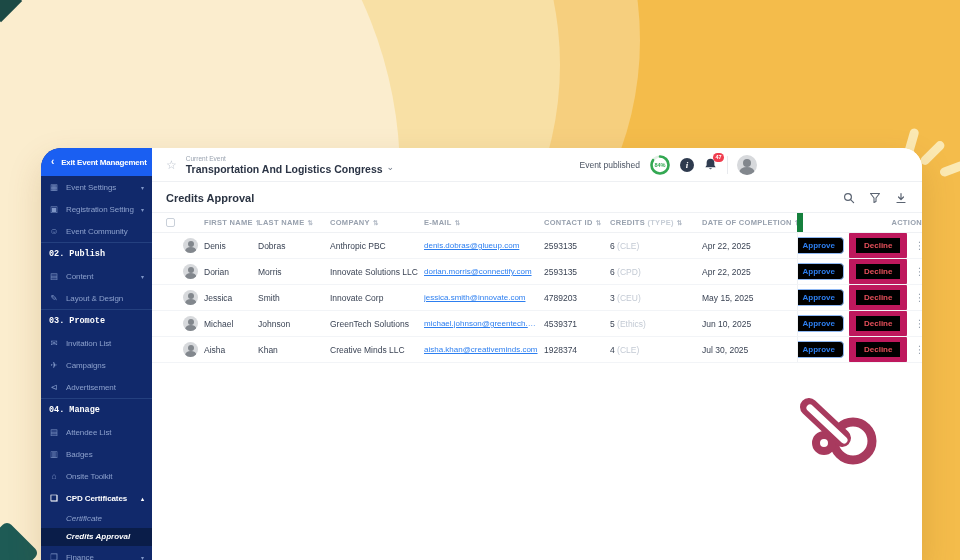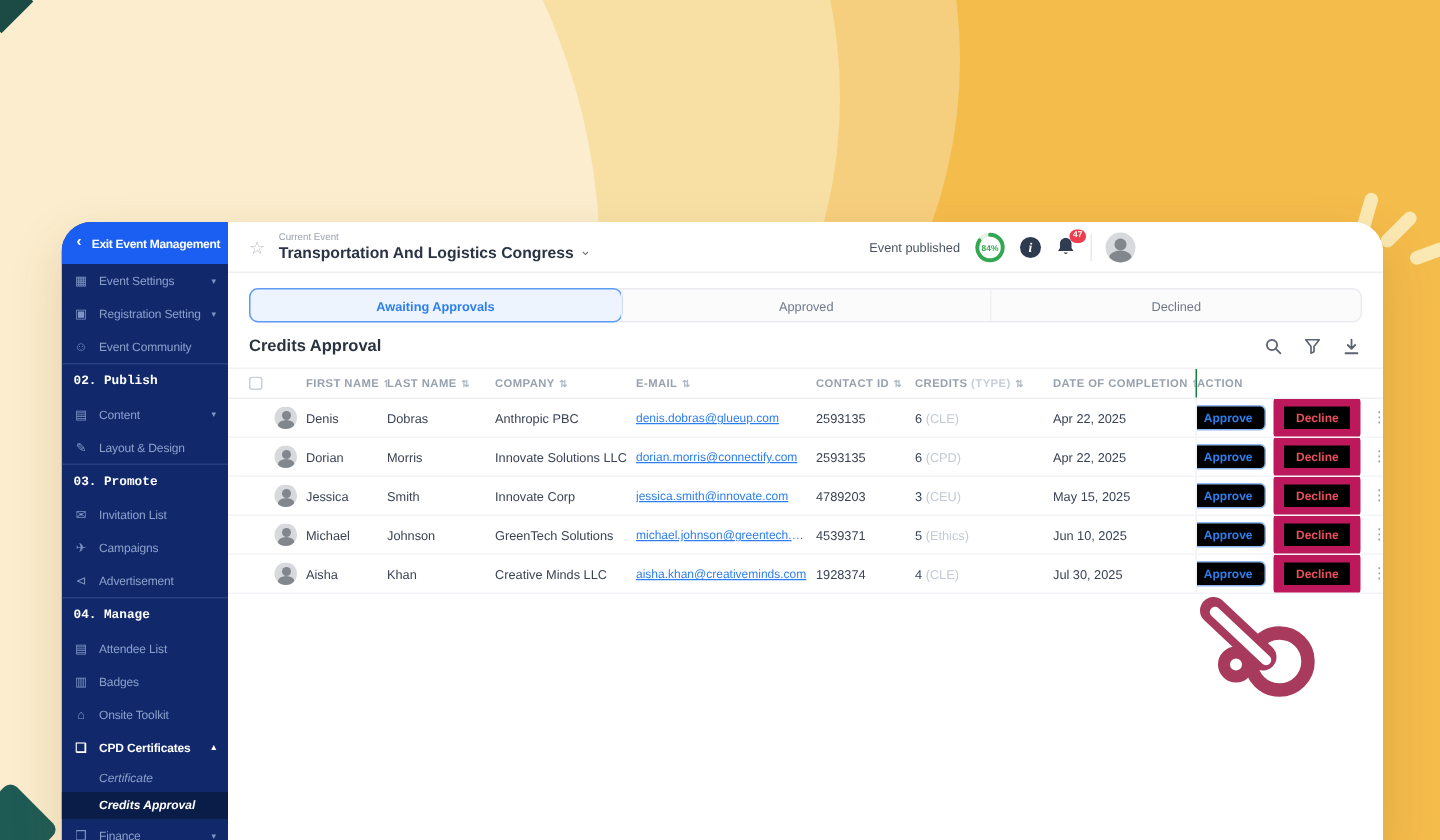--- a/index.html
+++ b/index.html
@@ -101,21 +101,21 @@
     display:grid;
     grid-template-columns:44px 54px 72px 94px 120px 66px 92px 95px minmax(0,1fr);
     align-items:center; padding-left:8px;
   }
   .thead { height:21px; border-top:1px solid #EFF1F4; border-bottom:1px solid #EFF1F4; }
   .hcell { font-size:7.5px; font-weight:bold; color:#98A1AE; letter-spacing:0.3px; white-space:nowrap; overflow:hidden; }
   .hsub { color:#C6CDD6; font-weight:bold; }
   .sort { font-size:6.5px; color:#B0B8C4; margin-left:3px; }
   .c-check { display:flex; align-items:center; padding-left:6px; }
   .checkbox { width:9px; height:9px; border:1px solid #C9D0D9; border-radius:2px; background:#fff; display:inline-block; }
-  .c-action-h { text-align:center; border-left:1px solid #15803d; height:100%; display:flex; align-items:center; justify-content:flex-start; }
+  .c-action-h { text-align:center; border-left:6px solid #15803d; height:100%; display:flex; align-items:center; justify-content:flex-end; }
   .trow { height:26px; border-bottom:1px solid #F2F4F7; font-size:8.5px; color:#3A4354; }
   .cell { white-space:nowrap; overflow:hidden; text-overflow:ellipsis; padding-right:5px; }
   .c-ava { display:flex; justify-content:flex-end; padding-right:6px; }
   .email { color:#2D7FF0; font-size:8px;text-decoration:underline; }
   .ctype { color:#C3CAD4; }
   .c-action { border-left:1px solid #EFF1F4; height:100%; display:flex; align-items:center; justify-content:center; gap:5px; padding-right:0; }
   .btn {
     font-family:"Liberation Sans", sans-serif; font-size:8px; font-weight:bold;
     background:#000000; border-radius:4px; padding:2.5px 8px; line-height:1.2; cursor:pointer;
   }
@@ -244,25 +244,20 @@
             <path d="M7 1.6c-2.2 0-3.6 1.5-3.6 3.6v2.6L2.2 9.6h9.6l-1.2-1.8V5.2C10.6 3.1 9.2 1.6 7 1.6z" fill="#303C50"></path>
             <path d="M5.7 10.6a1.4 1.4 0 0 0 2.6 0z" fill="#303C50"></path>
           </svg>
           <span class="badge">47</span>
         </span>
         <span class="vdiv"></span>
         <span class="avatar lg"></span>
       </div>
     </div>
 
-    <div class="tabstrip">
-      <div class="tab active">Awaiting Approvals</div>
-      <div class="tab">Approved</div>
-      <div class="tab">Declined</div>
-    </div>
 
     <div class="section-row">
       <span class="sec-title">Credits Approval</span>
       <span class="tools">
         <svg width="12" height="12" viewBox="0 0 12 12">
           <circle cx="5" cy="5" r="3.4" fill="none" stroke="currentColor" stroke-width="1.2"></circle>
           <line x1="7.6" y1="7.6" x2="10.6" y2="10.6" stroke="currentColor" stroke-width="1.2" stroke-linecap="round"></line>
         </svg>
         <svg width="12" height="12" viewBox="0 0 12 12">
           <path d="M1.5 1.5h9L7 6v3.5L5 10.5V6z" fill="none" stroke="currentColor" stroke-width="1.1" stroke-linejoin="round"></path>

